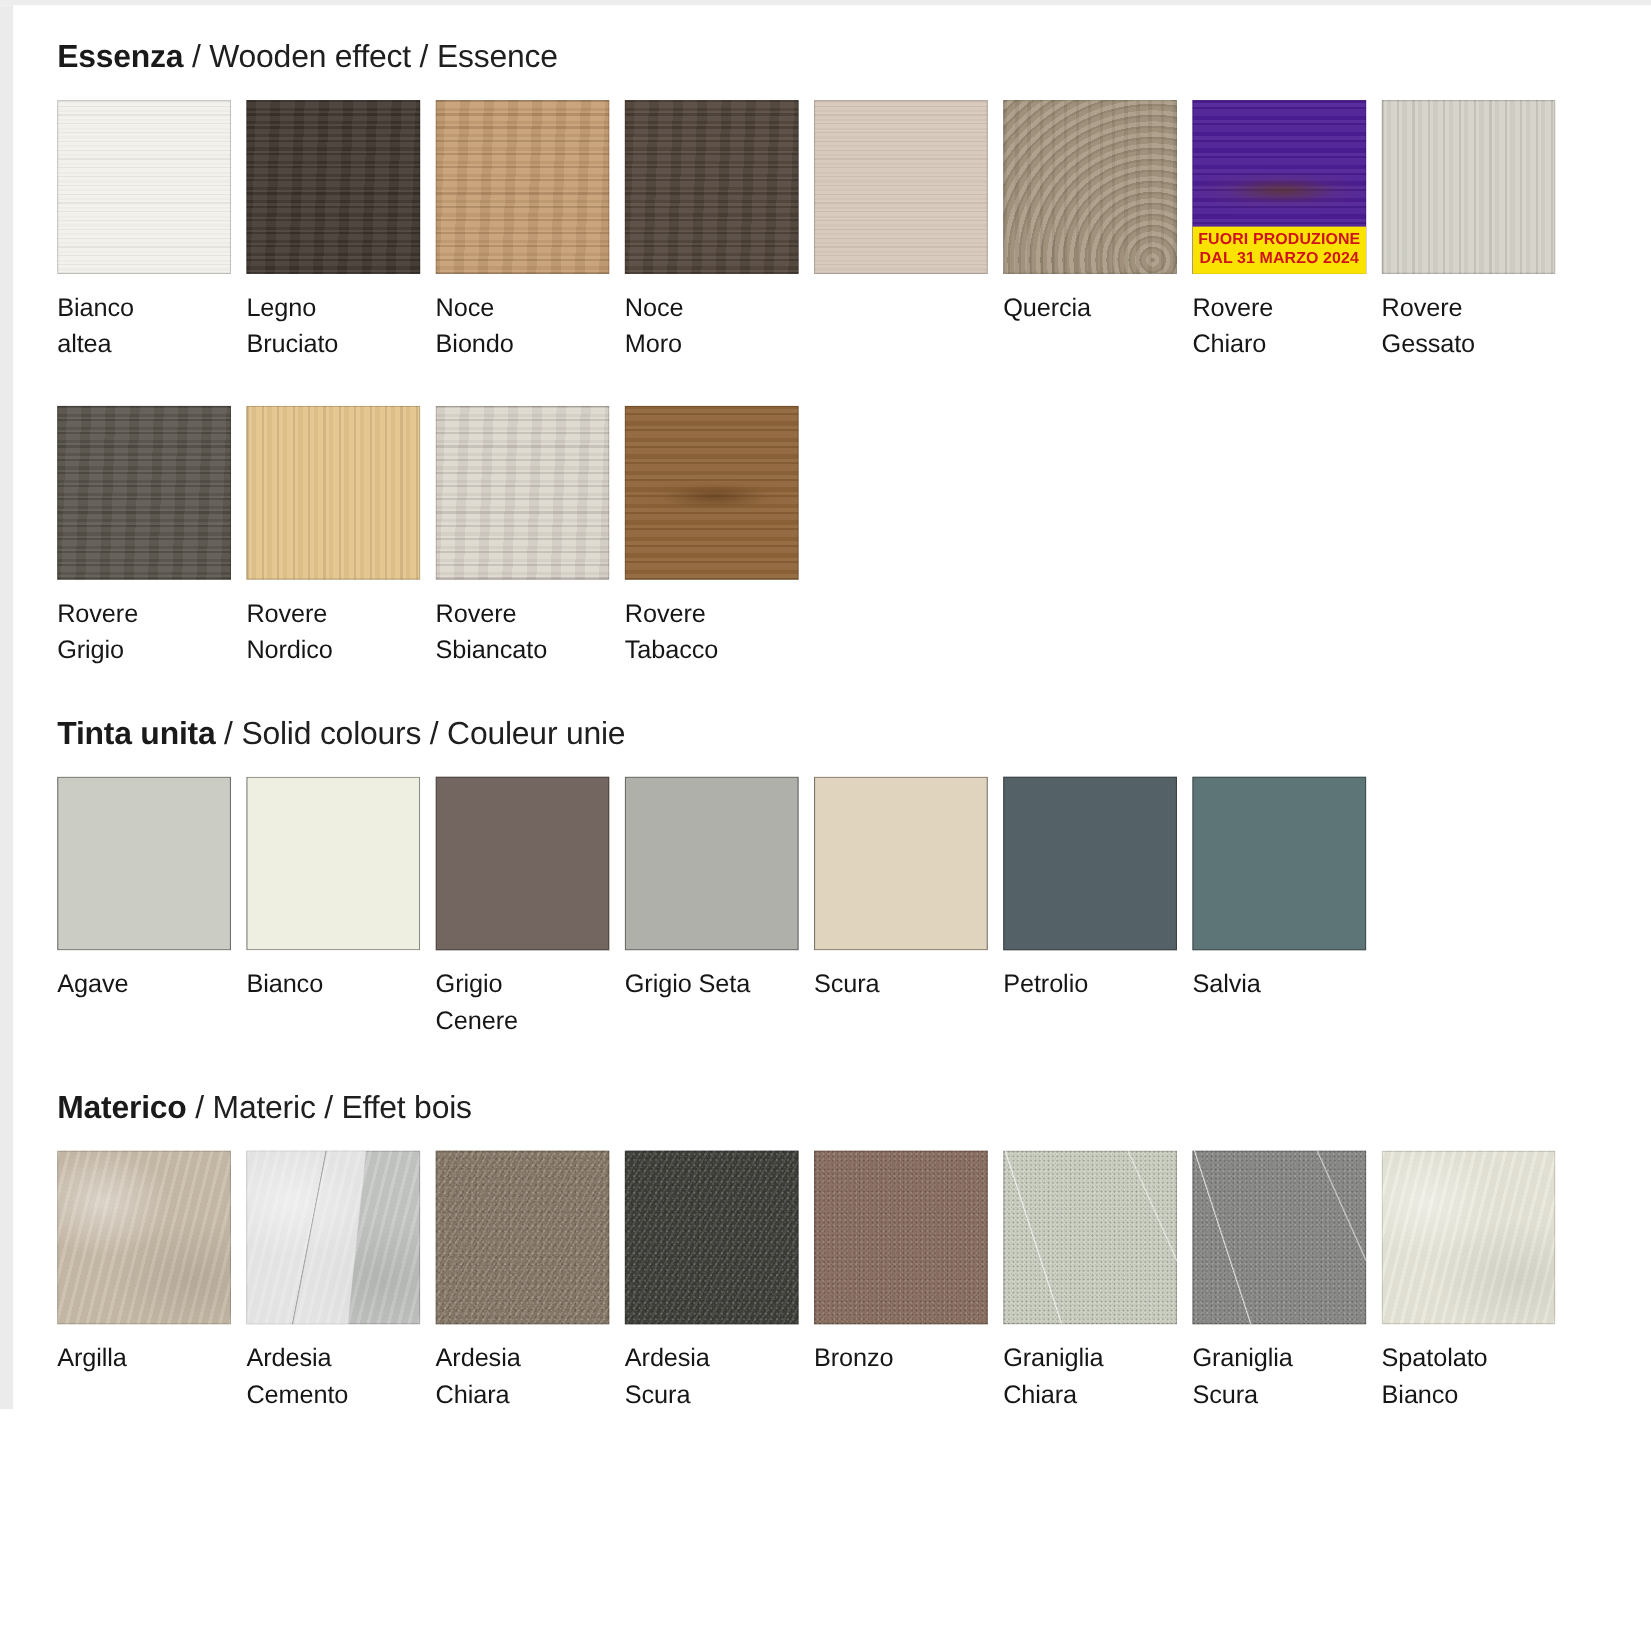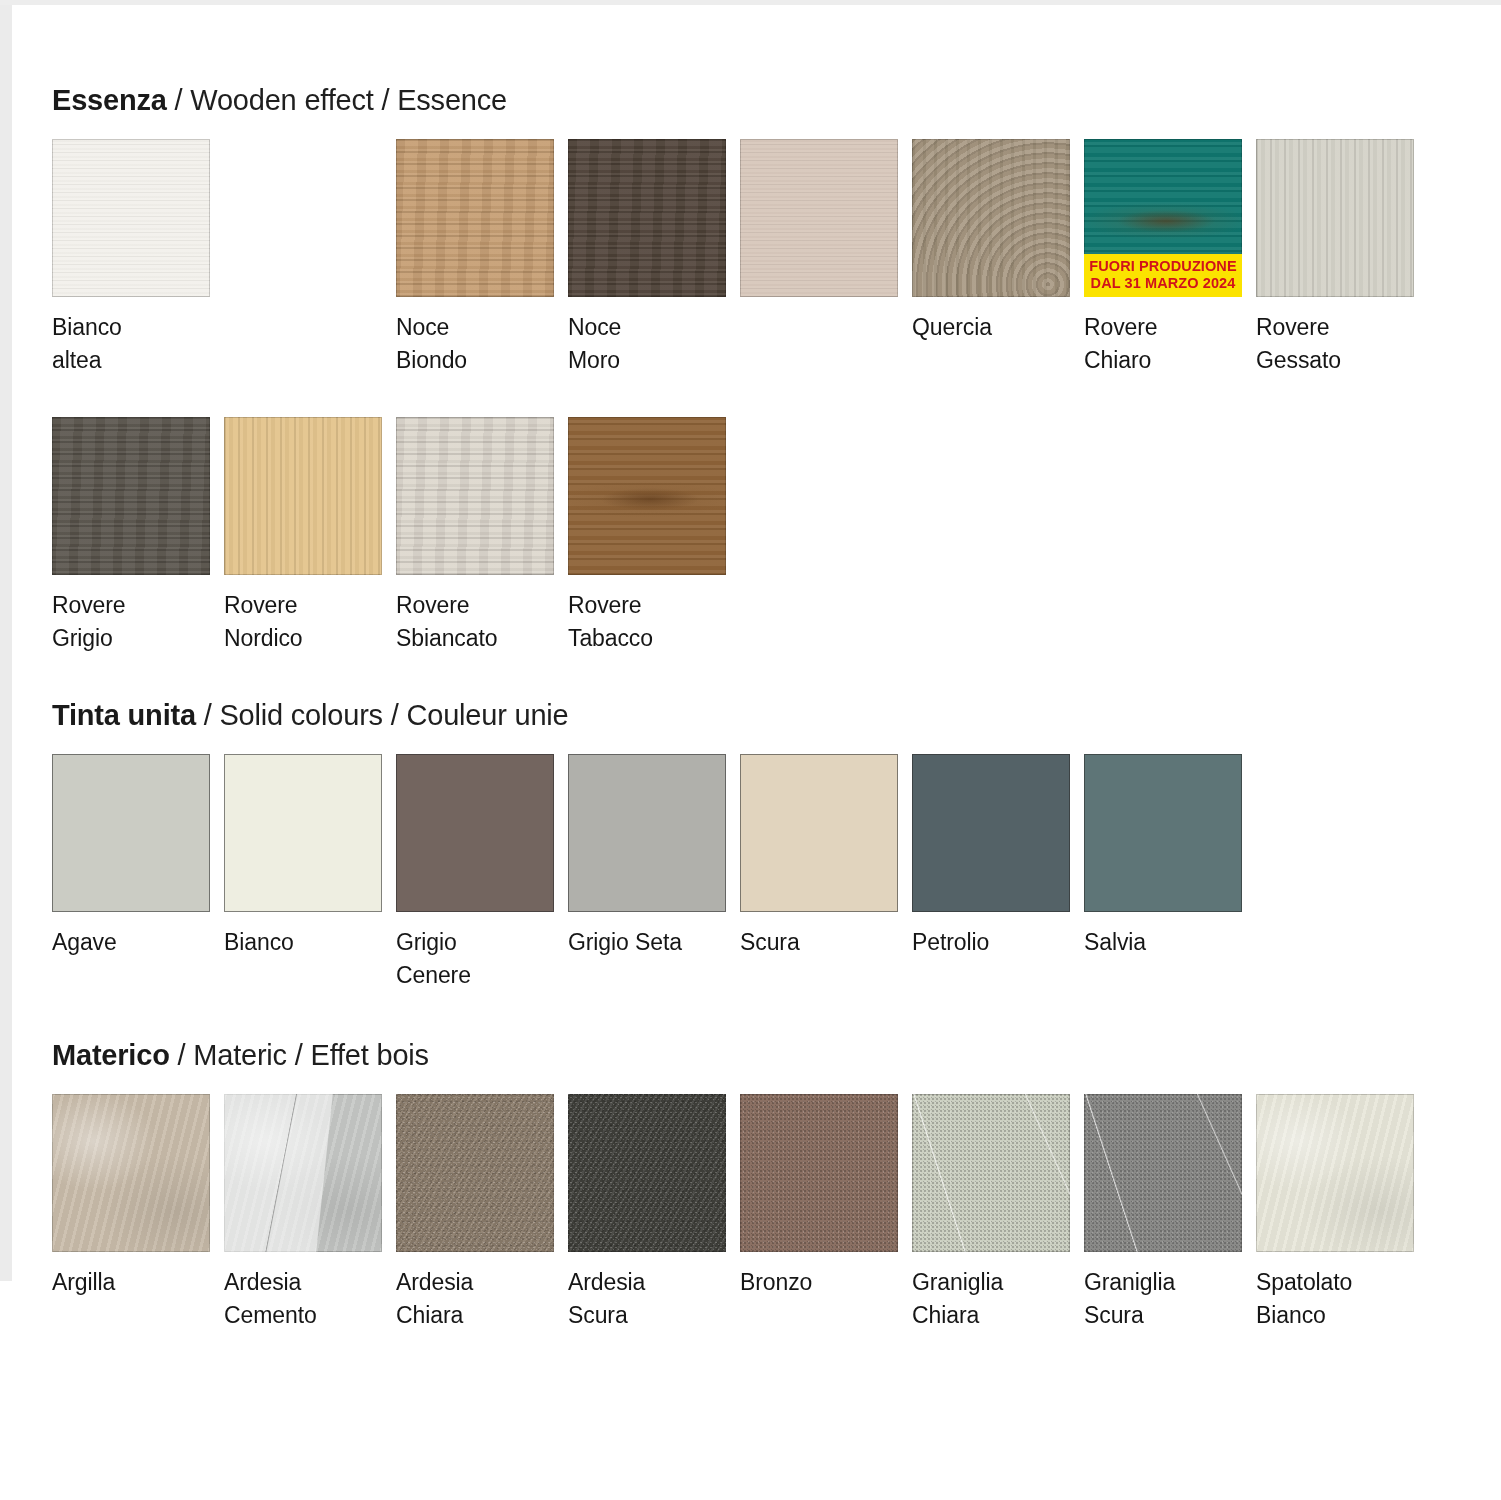--- a/index.html
+++ b/index.html
@@ -12,21 +12,20 @@
   }
   
   .page-top-rule{position:absolute;top:0;left:0;width:1501px;height:5px;background:#ededed;}
   .page-left-rule{position:absolute;top:5px;left:0;width:12px;height:1276px;background:#ebebeb;}
   .sheet{position:absolute;top:5px;left:12px;width:1489px;height:1495px;background:#fff;}
 
   .section{position:absolute;left:40px;}
   .sec-head{
     font-size:29px;line-height:34px;color:#1a1a1a;white-space:nowrap;
     letter-spacing:-0.2px;
-    margin-top:48px;
   }
   .sec-head .it{font-weight:bold;}
   .sec-head .tr{font-weight:normal;color:#1f1f1f;}
 
   .grid{position:relative;}
   .cell{position:absolute;width:158px;}
   .sw{
     position:relative;width:158px;height:158px;overflow:hidden;
     box-shadow:inset 0 0 0 1px rgba(0,0,0,.18);
   }
@@ -145,20 +144,27 @@
     <div class="grid" style="height:560px;margin-top:22px;">
 
       <div class="cell" style="left:0px;top:0px;">
         <div class="sw" style="background:#f3f1ec;">
           <div class="tex grain-h"></div>
         </div>
         <div class="label">Bianco
 altea</div>
       </div>
 
+      <div class="cell" style="left:172px;top:0px;">
+        <div class="sw" style="background:#3f362e;">
+          <div class="tex grain-h2"></div>
+        </div>
+        <div class="label">Legno
+Bruciato</div>
+      </div>
 
       <div class="cell" style="left:344px;top:0px;">
         <div class="sw" style="background:#c59c70;">
           <div class="tex grain-h2"></div>
         </div>
         <div class="label">Noce
 Biondo</div>
       </div>
 
       <div class="cell" style="left:516px;top:0px;">
@@ -176,21 +182,21 @@
       </div>
 
       <div class="cell" style="left:860px;top:0px;">
         <div class="sw" style="background:#a3937c;">
           <div class="tex rings"></div>
         </div>
         <div class="label">Quercia</div>
       </div>
 
       <div class="cell" style="left:1032px;top:0px;">
-        <div class="sw" style="background:#0f766e;">
+        <div class="sw" style="background:#4c1d95;">
           <div class="tex knot"></div>
           <div class="badge">FUORI PRODUZIONE
 DAL 31 MARZO 2024</div>
         </div>
         <div class="label">Rovere
 Chiaro</div>
       </div>
 
       <div class="cell" style="left:1204px;top:0px;">
         <div class="sw" style="background:#d5d3c9;">

